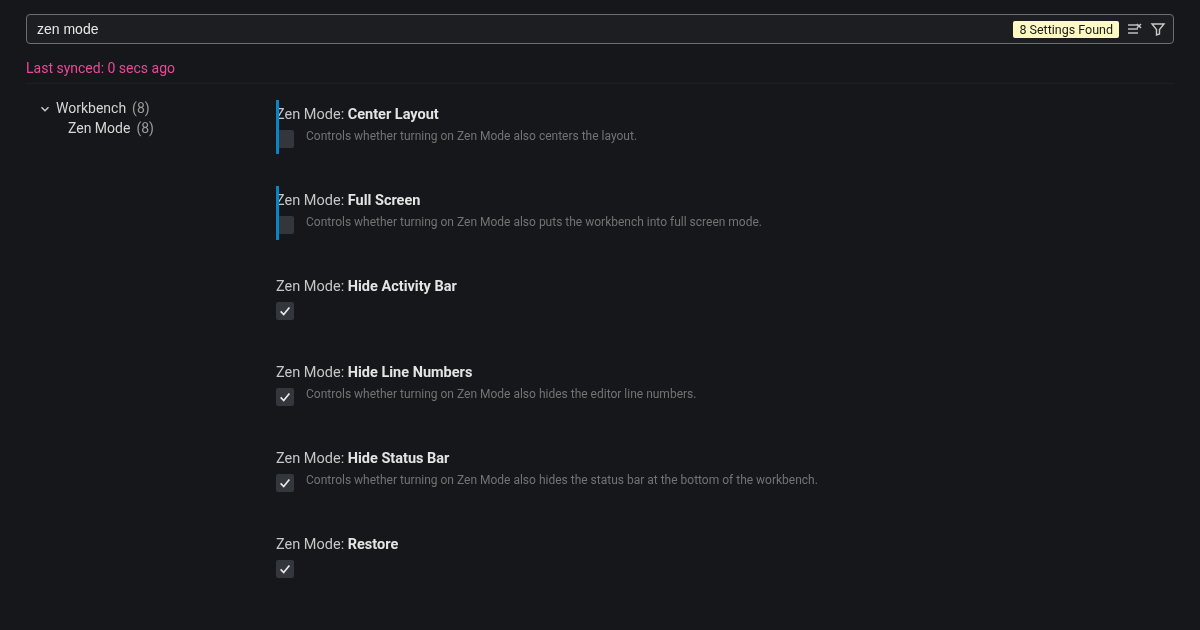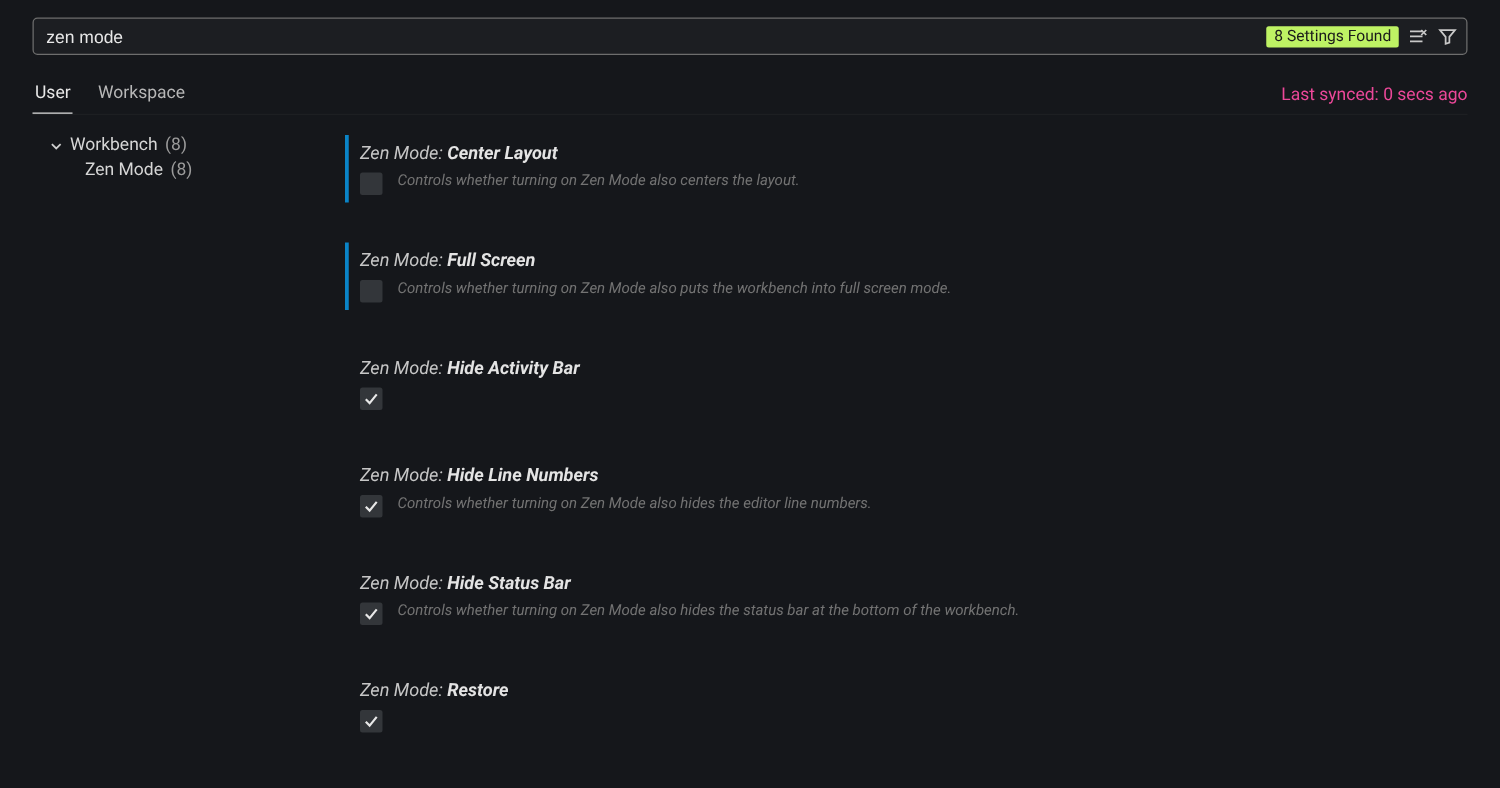--- a/index.html
+++ b/index.html
@@ -39,21 +39,21 @@
     padding: 0 10px;
     height: 100%;
   }
   .search-right {
     display: flex;
     align-items: center;
     gap: 6px;
     padding-right: 6px;
   }
   .found-badge {
-    background: #bef264;
+    background: #fef9c3;
     color: #1a1a1a;
     font-size: 12.5px;
     padding: 1px 6px;
     border-radius: 2px;
     white-space: nowrap;
   }
   .search-icon-btn {
     width: 18px;
     height: 18px;
     display: flex;
@@ -127,23 +127,22 @@
 
   .content {
     flex: 1;
     padding-top: 12px;
     padding-left: 30px;
     overflow-y: auto;
   }
 
   .setting {
     position: relative;
-    padding: 10px 0 10px 12px;
+    padding: 10px 0 10px 0;
     margin-bottom: 24px;
-    font-style: italic;
   }
   .setting.modified::before {
     content: "";
     position: absolute;
     left: 0; top: 4px; bottom: 4px;
     width: 3px;
     background: #0a84c7;
   }
   .setting-title {
     font-size: 14.5px;
@@ -196,24 +195,20 @@
       </span>
       <span class="search-icon-btn">
         <svg viewBox="0 0 16 16" fill="none" stroke="currentColor" stroke-width="1.4">
           <path d="M2 3 L14 3 L9.5 8.5 L9.5 13 L6.5 14 L6.5 8.5 Z"></path>
         </svg>
       </span>
     </div>
   </div>
 
   <div class="tabs-row">
-    <div class="tabs">
-      <div class="tab active">User</div>
-      <div class="tab">Workspace</div>
-    </div>
     <div class="synced">Last synced: 0 secs ago</div>
   </div>
 
   <div class="body">
 
     <div class="tree">
       <div class="tree-row">
         <span class="chev">
           <svg viewBox="0 0 16 16" fill="none" stroke="currentColor" stroke-width="1.6">
             <polyline points="4,6 8,10 12,6"></polyline>

